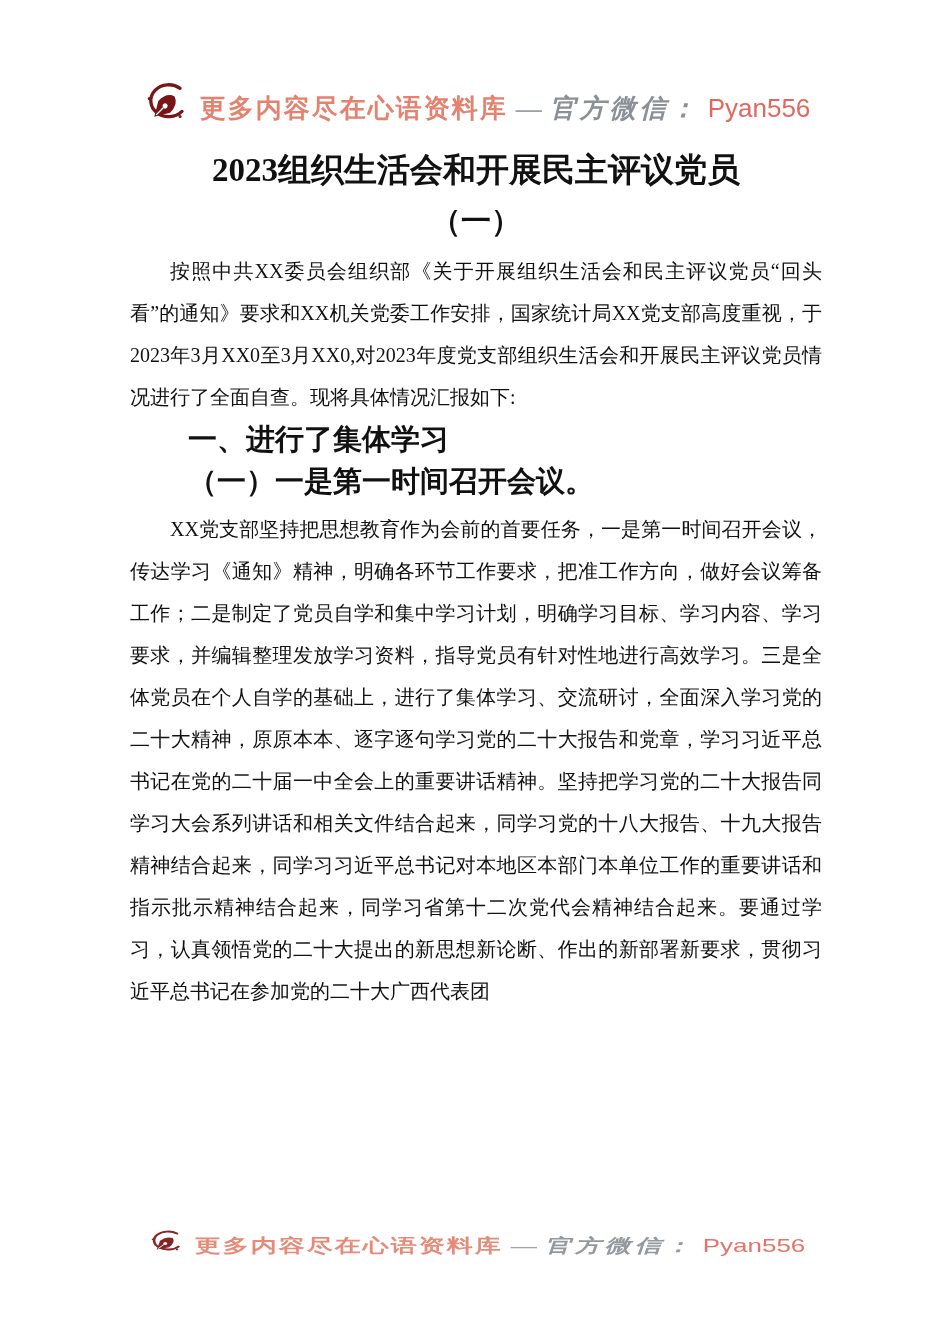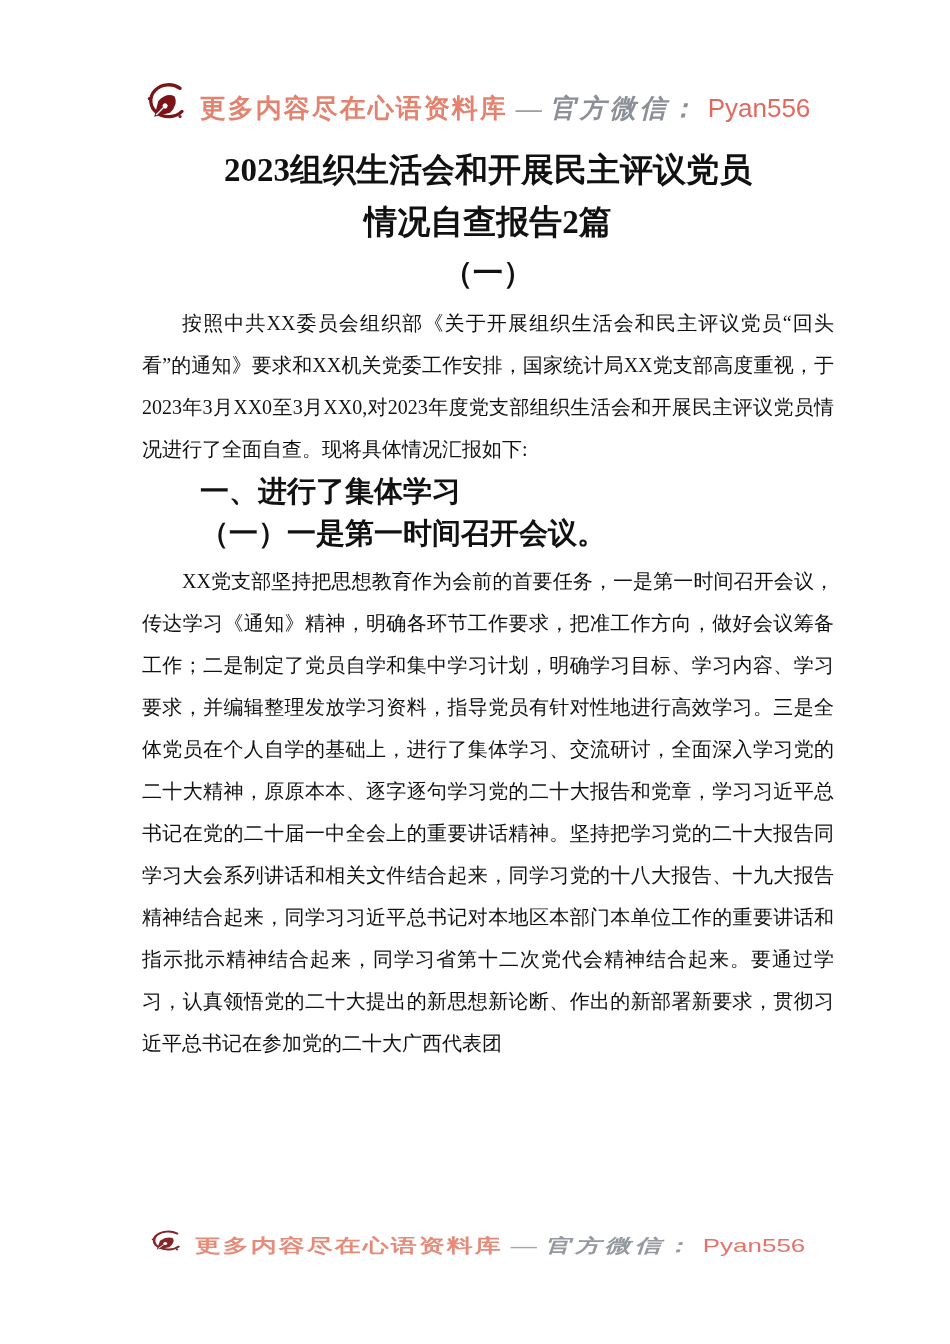--- a/index.html
+++ b/index.html
@@ -48,21 +48,21 @@
   .footer-wm .wm-row {
     transform: scaleY(0.72);
     transform-origin: top center;
     opacity: 0.92;
   }
 
   
   .doc {
     position: absolute;
     top: 136px;
-    left: 142px;
+    left: 130px;
     width: 692px;
   }
   .doc-title {
     text-align: center;
     font-weight: bold;
     font-size: 33px;
     line-height: 52px;
   }
   .part-marker {
     text-align: center;
@@ -107,21 +107,20 @@
       </span>
       <span class="wm-main">更多内容尽在心语资料库</span>
         <span class="wm-dash">—</span>
         <span class="wm-label">官方微信：</span>
       <span class="wm-id">Pyan556</span>
     </div>
   </div>
 
   <div class="doc">
     <div class="doc-title">2023组织生活会和开展民主评议党员</div>
-    <div class="doc-title">情况自查报告2篇</div>
     <div class="part-marker">（一）</div>
     <p class="para">按照中共XX委员会组织部《关于开展组织生活会和民主评议党员“回头看”的通知》要求和XX机关党委工作安排，国家统计局XX党支部高度重视，于2023年3月XX0至3月XX0,对2023年度党支部组织生活会和开展民主评议党员情况进行了全面自查。现将具体情况汇报如下:</p>
     <div class="heading">一、进行了集体学习</div>
     <div class="heading">（一）一是第一时间召开会议。</div>
     <p class="para">XX党支部坚持把思想教育作为会前的首要任务，一是第一时间召开会议，传达学习《通知》精神，明确各环节工作要求，把准工作方向，做好会议筹备工作；二是制定了党员自学和集中学习计划，明确学习目标、学习内容、学习要求，并编辑整理发放学习资料，指导党员有针对性地进行高效学习。三是全体党员在个人自学的基础上，进行了集体学习、交流研讨，全面深入学习党的二十大精神，原原本本、逐字逐句学习党的二十大报告和党章，学习习近平总书记在党的二十届一中全会上的重要讲话精神。坚持把学习党的二十大报告同学习大会系列讲话和相关文件结合起来，同学习党的十八大报告、十九大报告精神结合起来，同学习习近平总书记对本地区本部门本单位工作的重要讲话和指示批示精神结合起来，同学习省第十二次党代会精神结合起来。要通过学习，认真领悟党的二十大提出的新思想新论断、作出的新部署新要求，贯彻习近平总书记在参加党的二十大广西代表团</p>
   </div>
 
   <div class="footer-wm">
     <div class="wm-row">
       <span class="wm-logo">

